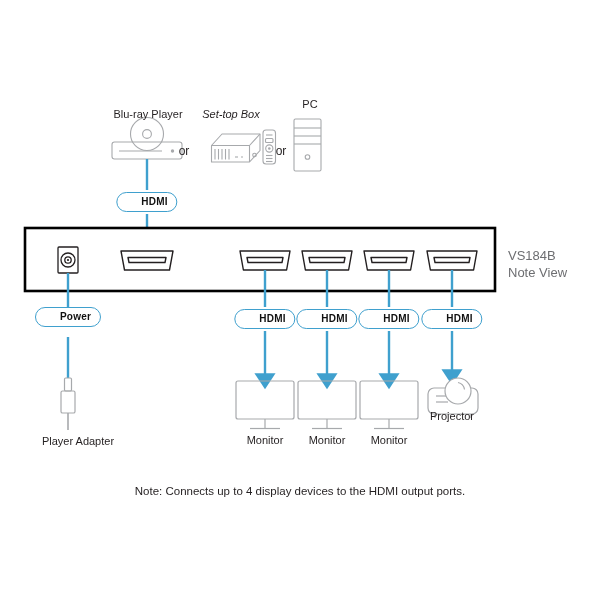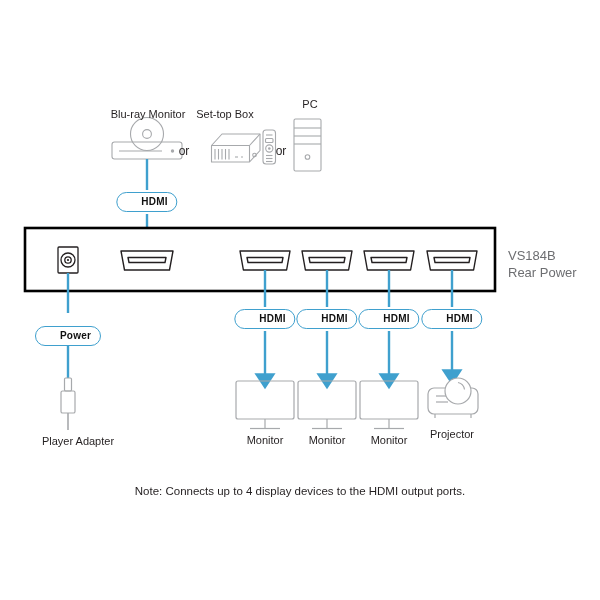--- a/index.html
+++ b/index.html
@@ -214,41 +214,41 @@
       <rect x="428" y="388" width="50" height="26" rx="6"></rect>
       <line x1="436" y1="396" x2="448" y2="396"></line>
       <line x1="436" y1="402" x2="448" y2="402"></line>
       <circle cx="458" cy="391" r="13" fill="#ffffff"></circle>
       <path d="M458,382.5 A8.5,8.5 0 0,1 464.5,389.5" fill="none"></path>
       <line x1="435" y1="414" x2="435" y2="418"></line>
       <line x1="471" y1="414" x2="471" y2="418"></line>
     </g>
   </svg>
 
-  <div class="lbl center" style="left:148px; top:108px;">Blu-ray Monitor</div>
-  <div class="lbl center" style="left:225px; top:108px;">Set-top Box</div>
+  <div class="lbl center" style="left:148px; top:108px;">Blu-ray Player</div>
+  <div class="lbl center" style="left:231px; top:108px;font-style:italic;">Set-top Box</div>
   <div class="lbl center" style="left:310px; top:98px;">PC</div>
 
   <div class="or-lbl" style="left:184px; top:144px;">or</div>
   <div class="or-lbl" style="left:281px; top:144px;">or</div>
 
   <div class="badge" style="left:147px; top:202px;">HDMI</div>
 
   <div class="device-label" style="left:508px; top:247px;">VS184B</div>
-  <div class="device-label" style="left:508px; top:264px;">Rear Power</div>
-
-  <div class="badge" style="left:68px; top:336px;">Power</div>
+  <div class="device-label" style="left:508px; top:264px;">Note View</div>
+
+  <div class="badge" style="left:68px; top:317px;">Power</div>
 
   <div class="badge" style="left:265px; top:319px;">HDMI</div>
   <div class="badge" style="left:327px; top:319px;">HDMI</div>
   <div class="badge" style="left:389px; top:319px;">HDMI</div>
   <div class="badge" style="left:452px; top:319px;">HDMI</div>
 
   <div class="lbl center" style="left:78px; top:435px;">Player Adapter</div>
 
   <div class="lbl center" style="left:265px; top:434px;">Monitor</div>
   <div class="lbl center" style="left:327px; top:434px;">Monitor</div>
   <div class="lbl center" style="left:389px; top:434px;">Monitor</div>
-  <div class="lbl center" style="left:452px; top:428px;">Projector</div>
+  <div class="lbl center" style="left:452px; top:410px;">Projector</div>
 
   <div class="note" style="left:300px; top:485px;">Note: Connects up to 4 display devices to the HDMI output ports.</div>
 
 </div>
 
 </body></html>

